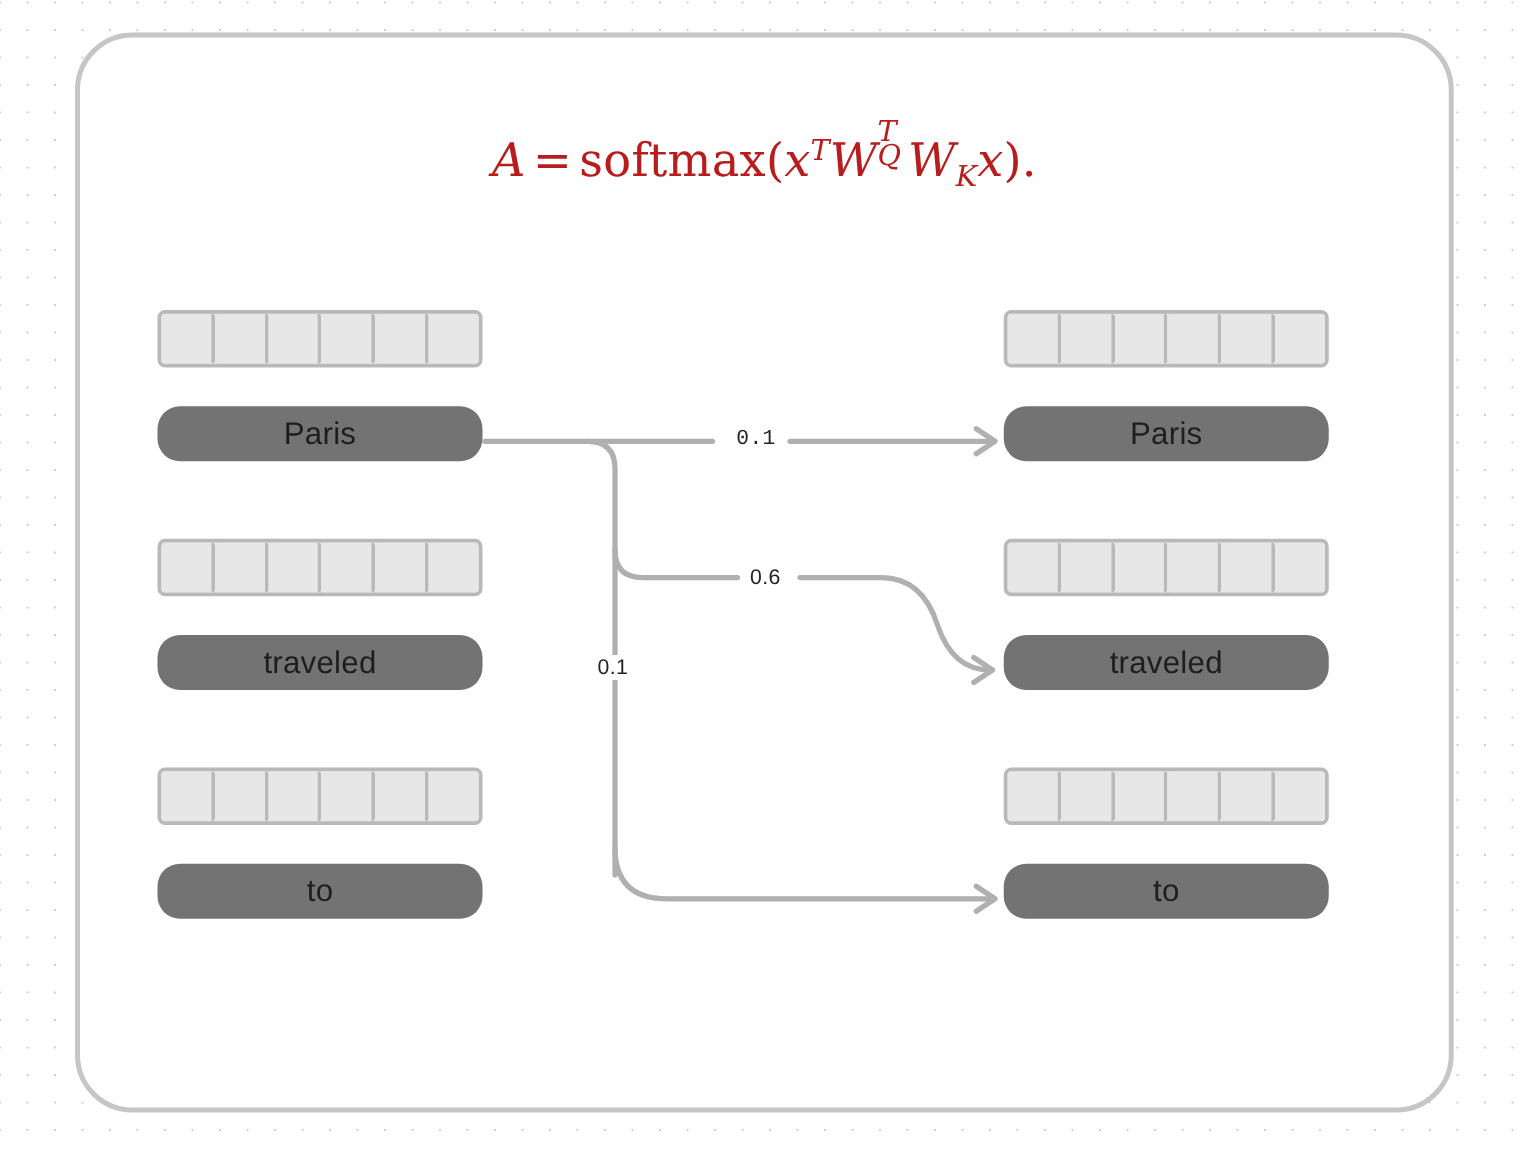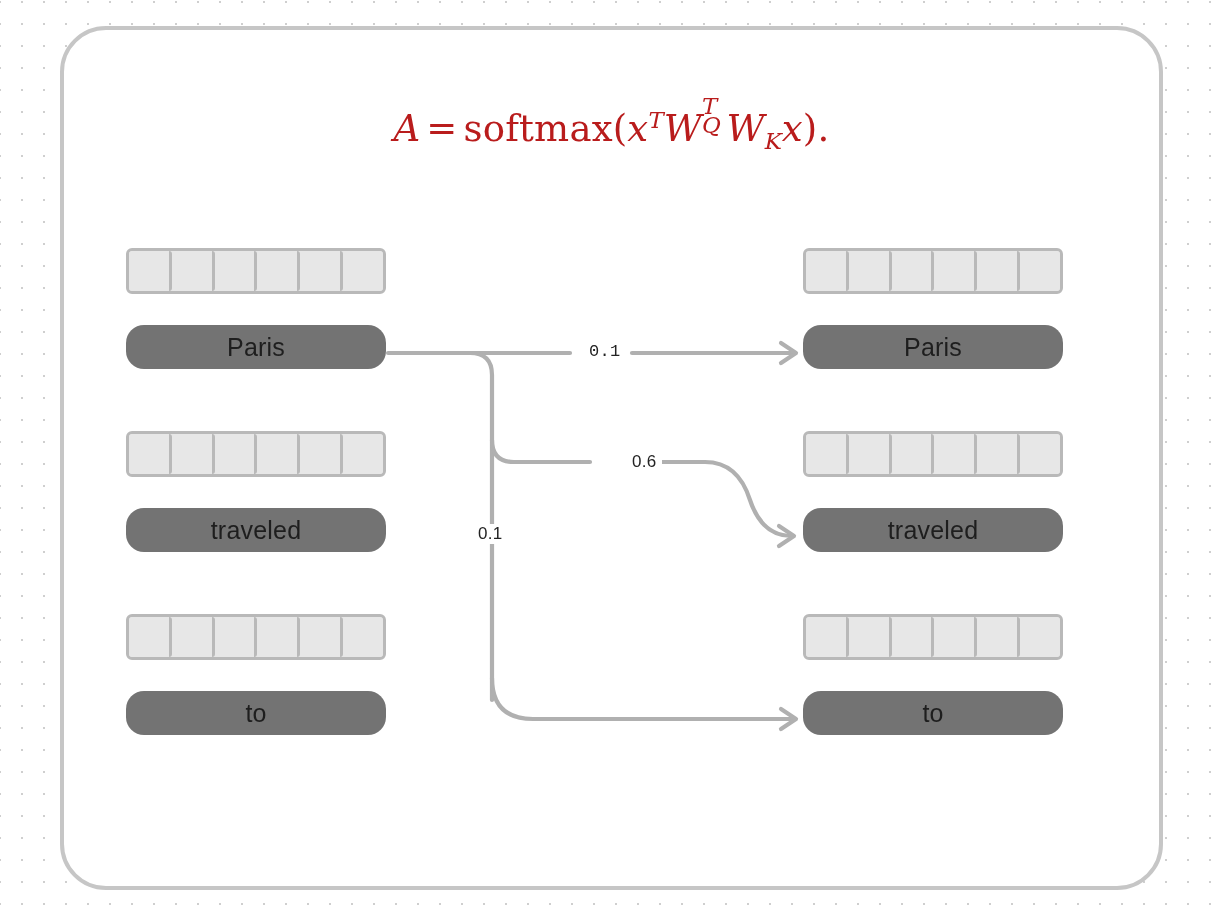--- a/index.html
+++ b/index.html
@@ -153,21 +153,21 @@
 
   <path class="edge-path" d="M 492 440 Q 492 462 514 462 L 590 462"></path>
   <path class="edge-path" d="M 640 462 L 705 462 Q 738 462 750 500 Q 762 536 792 536"></path>
   <path class="arrow-head" d="M 779 526 L 794 536 L 779 546"></path>
 
   <path class="edge-path" d="M 492 678 Q 492 719 533 719 L 795 719"></path>
   <path class="arrow-head" d="M 781 709 L 796 719 L 781 729"></path>
 </svg>
 
 <div class="edge-label" style="left:584px; top:342px;font-family:Liberation Mono, monospace;">0.1</div>
-<div class="edge-label" style="left:595px; top:452px;margin-left:32px;">0.6</div>
+<div class="edge-label" style="left:595px; top:452px;">0.6</div>
 <div class="edge-label" style="left:473px; top:524px;">0.1</div>
 
 <div class="col" id="col-left">
 
   <div class="token-group" style="top:248px;">
     <div class="vector">
       <div class="cell"></div>
       <div class="cell"></div>
       <div class="cell"></div>
       <div class="cell"></div>

